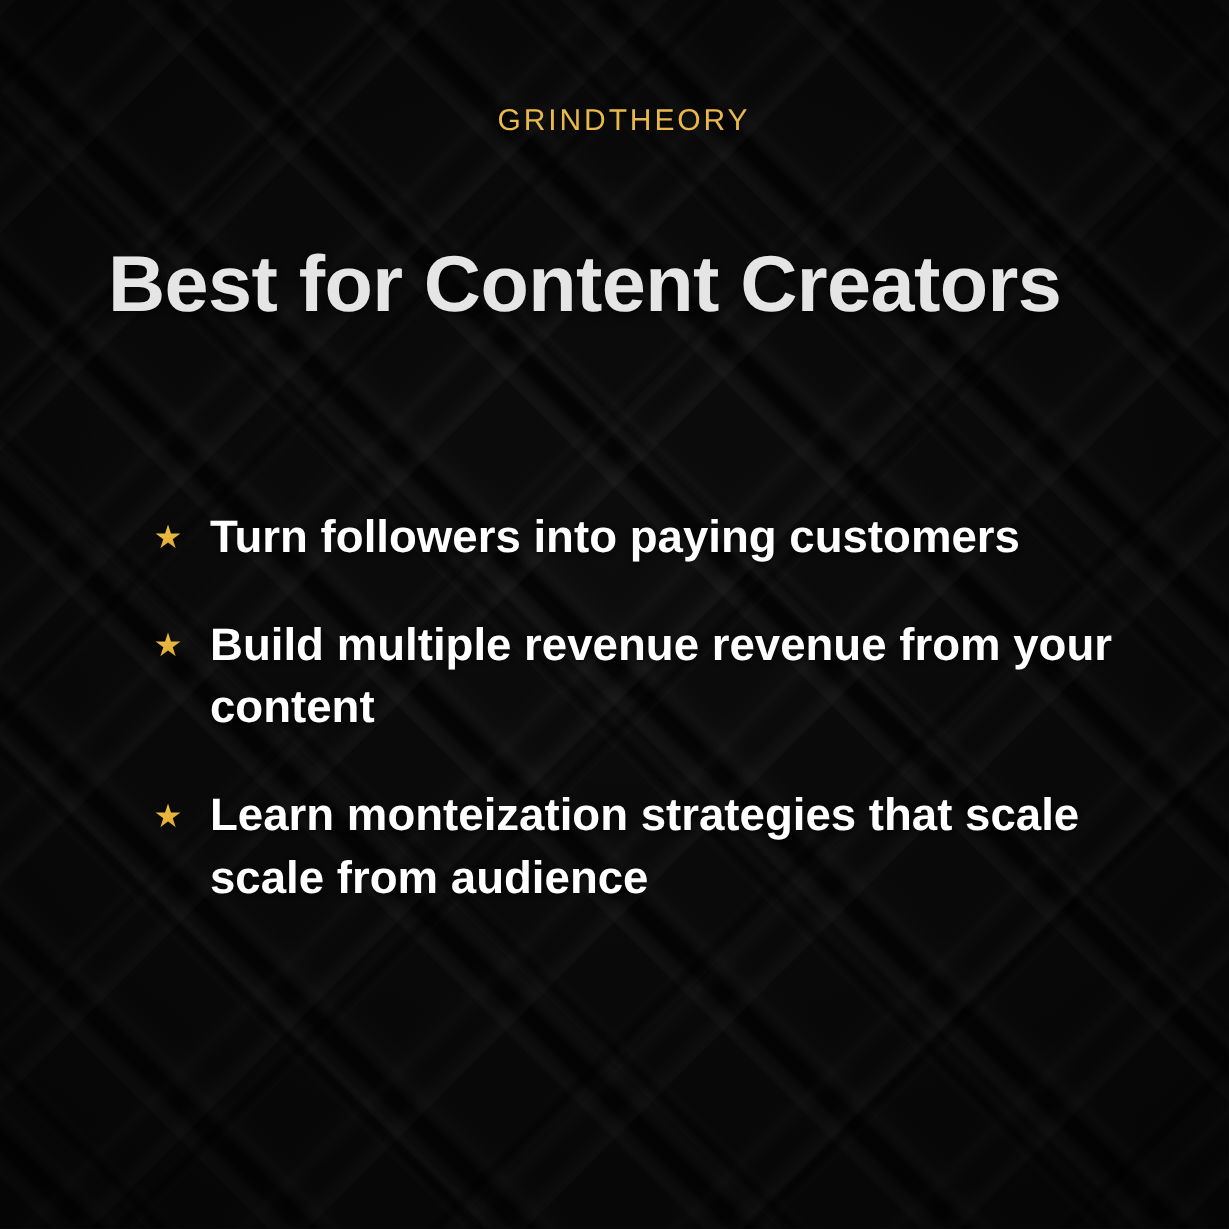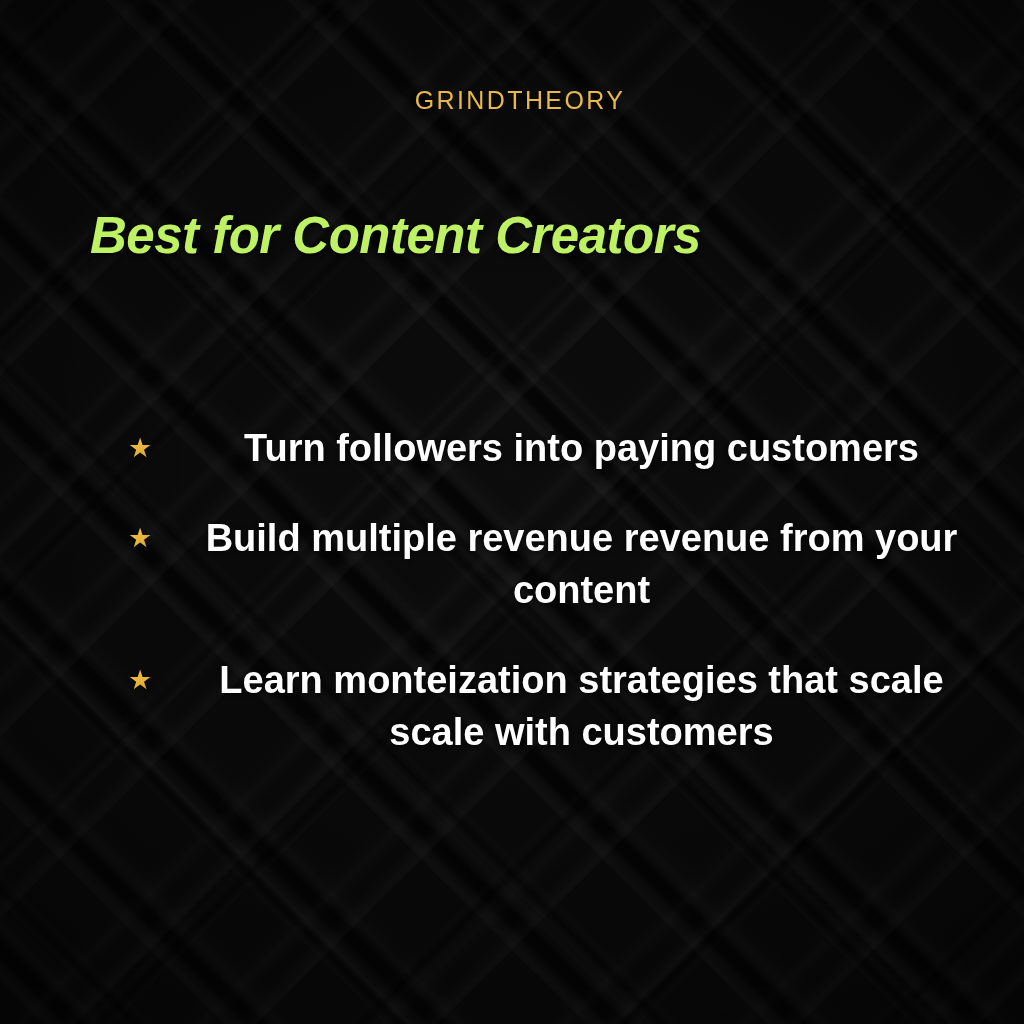--- a/index.html
+++ b/index.html
@@ -120,28 +120,27 @@
     letter-spacing: 2.4px;
     color: #e8b84b;
     font-family: "Liberation Sans", sans-serif;
   }
 
   .headline {
     position: absolute;
     top: 198px;
     left: 90px;
     width: 880px;
-    font-size: 51px;
+    font-size: 66px;
     line-height: 76px;
     font-weight: 700;
-    color: #bef264;
+    color: #e5e5e5;
     letter-spacing: -0.5px;
     font-family: "Liberation Sans", sans-serif;
     text-shadow: 0 2px 5px rgba(0,0,0,0.65);
-    font-style: italic;
   }
 
   .bullets {
     position: absolute;
     top: 422px;
     left: 128px;
     width: 860px;
   }
 
   .bullet {
@@ -166,21 +165,20 @@
 
   .bullet-text {
     flex: 1 1 auto;
     margin-left: 17px;
     font-size: 38px;
     line-height: 52px;
     font-weight: 700;
     color: #ffffff;
     font-family: "Liberation Sans", sans-serif;
     text-shadow: 0 1px 4px rgba(0,0,0,0.6);
-    text-align: center;
   }
 </style>
 </head>
 <body>
 
 <div class="canvas">
 
   <div class="bg-layer bg-weave-a"></div>
   <div class="bg-layer bg-weave-b"></div>
   <div class="bg-layer bg-weave-c"></div>
@@ -199,19 +197,19 @@
         <span class="bullet-text">Turn followers into paying customers</span>
       </div>
 
       <div class="bullet">
         <span class="bullet-star">★</span>
         <span class="bullet-text">Build multiple revenue revenue from your content</span>
       </div>
 
       <div class="bullet">
         <span class="bullet-star">★</span>
-        <span class="bullet-text">Learn monteization strategies that scale scale with customers</span>
+        <span class="bullet-text">Learn monteization strategies that scale scale from audience</span>
       </div>
 
     </div>
 
   </div>
 </div>
 
 </body></html>

